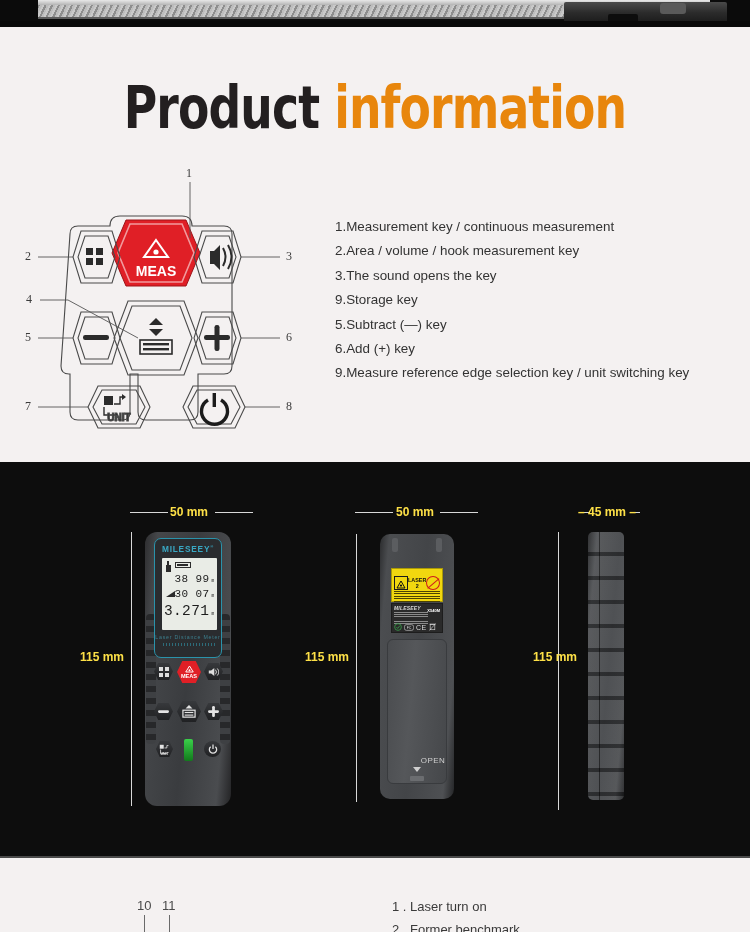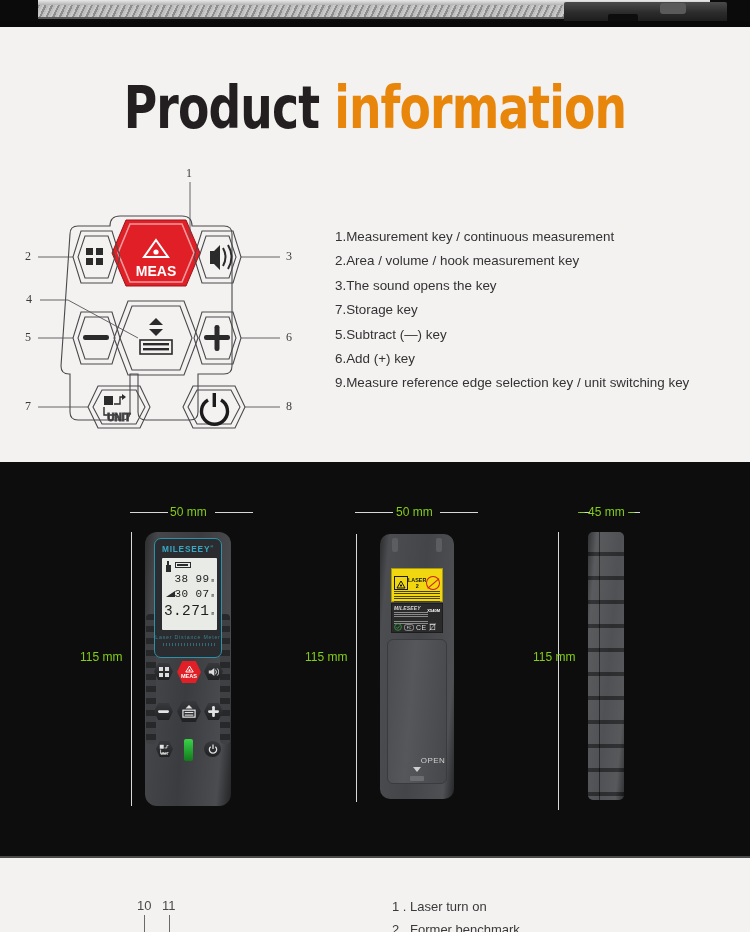--- a/index.html
+++ b/index.html
@@ -45,31 +45,31 @@
   }
   .title .t1 { color:#231f20; }
   .title .t2 { color:#e8860c; }
 
   
   .keypad-wrap { position:absolute; left:18px; top:160px; width:300px; height:290px; }
   .kp-svg { position:absolute; left:0; top:0; }
   .kp-num { position:absolute; font-size:12px; color:#3b3b3b; font-family:"Liberation Serif",serif; }
 
   
-  .features { position:absolute; left:335px; top:225px; width:410px; }
+  .features { position:absolute; left:335px; top:215px; width:410px; }
   .features li {
     list-style:none; font-size:13.4px; color:#333; line-height:24.4px;
     white-space:nowrap;
   }
 
   
   .dark { position:absolute; left:0; top:462px; width:750px; height:396px; background:#0d0d0d; }
   .dark-bottom-line { position:absolute; left:0; bottom:0; width:750px; height:2px; background:#4a4a4a; }
 
-  .dimlabel { position:absolute; color:#84cc16; font-size:12px; font-weight:normal; white-space:nowrap; }
+  .dimlabel { position:absolute; color:#fde047; font-size:12px; font-weight:bold; white-space:nowrap; }
   .hline { position:absolute; height:1px; background:#d8d8d8; }
   .vline { position:absolute; width:1px; background:#d8d8d8; }
 
   
   .dev-front {
     position:absolute; width:86px; height:274px;
     background:linear-gradient(95deg,#2e2e30 0%, #45474a 12%, #3a3c3f 50%, #4a4c4f 86%, #232325 100%);
     border-radius:12px;
   }
   .dev-front .grip-l, .dev-front .grip-r {
@@ -280,21 +280,21 @@
   <div class="kp-num" style="left:7px;   top:170px;">5</div>
   <div class="kp-num" style="left:268px; top:170px;">6</div>
   <div class="kp-num" style="left:7px;   top:239px;">7</div>
   <div class="kp-num" style="left:268px; top:239px;">8</div>
 </div>
 
 <ul class="features">
   <li>1.Measurement key / continuous measurement</li>
   <li>2.Area / volume / hook measurement key</li>
   <li>3.The sound opens the key</li>
-  <li>7.Storage key</li>
+  <li>9.Storage key</li>
   <li>5.Subtract (—) key</li>
   <li>6.Add (+) key</li>
   <li>9.Measure reference edge selection key / unit switching key</li>
 </ul>
 
 <div class="dark">
 
   <div class="hline" style="left:130px; top:50px; width:38px;"></div>
   <div class="hline" style="left:215px; top:50px; width:38px;"></div>
   <div class="dimlabel" style="left:170px; top:43px;">50 mm</div>

